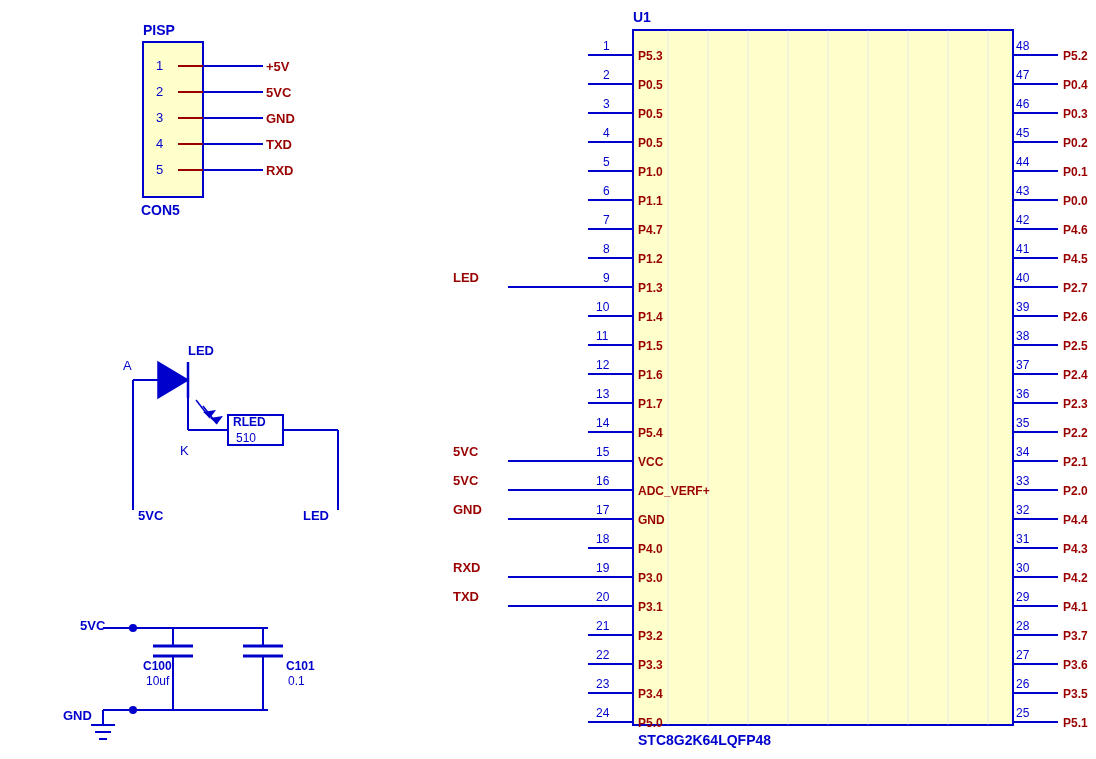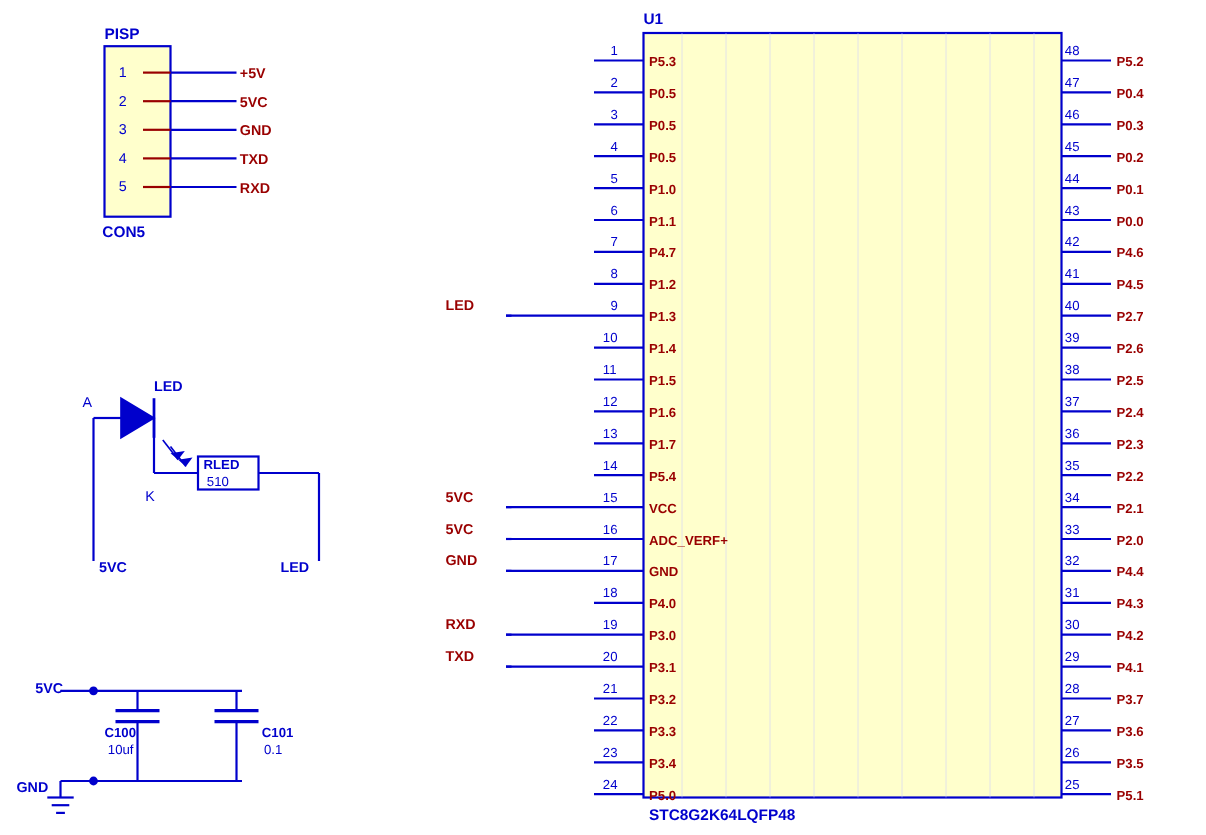--- a/index.html
+++ b/index.html
@@ -8,20 +8,21 @@
       height: 759px;
       background: #ffffff;
       font-family: Arial, sans-serif;
       overflow: hidden;
       position: relative;
     }
     .schematic-canvas {
       width: 1040px;
       height: 759px;
       position: relative;
+      margin-left: 48px;
     }
     svg {
       position: absolute;
       top: 0;
       left: 0;
       width: 1096px;
       height: 759px;
     }
     text {
       font-family: Arial, sans-serif;

